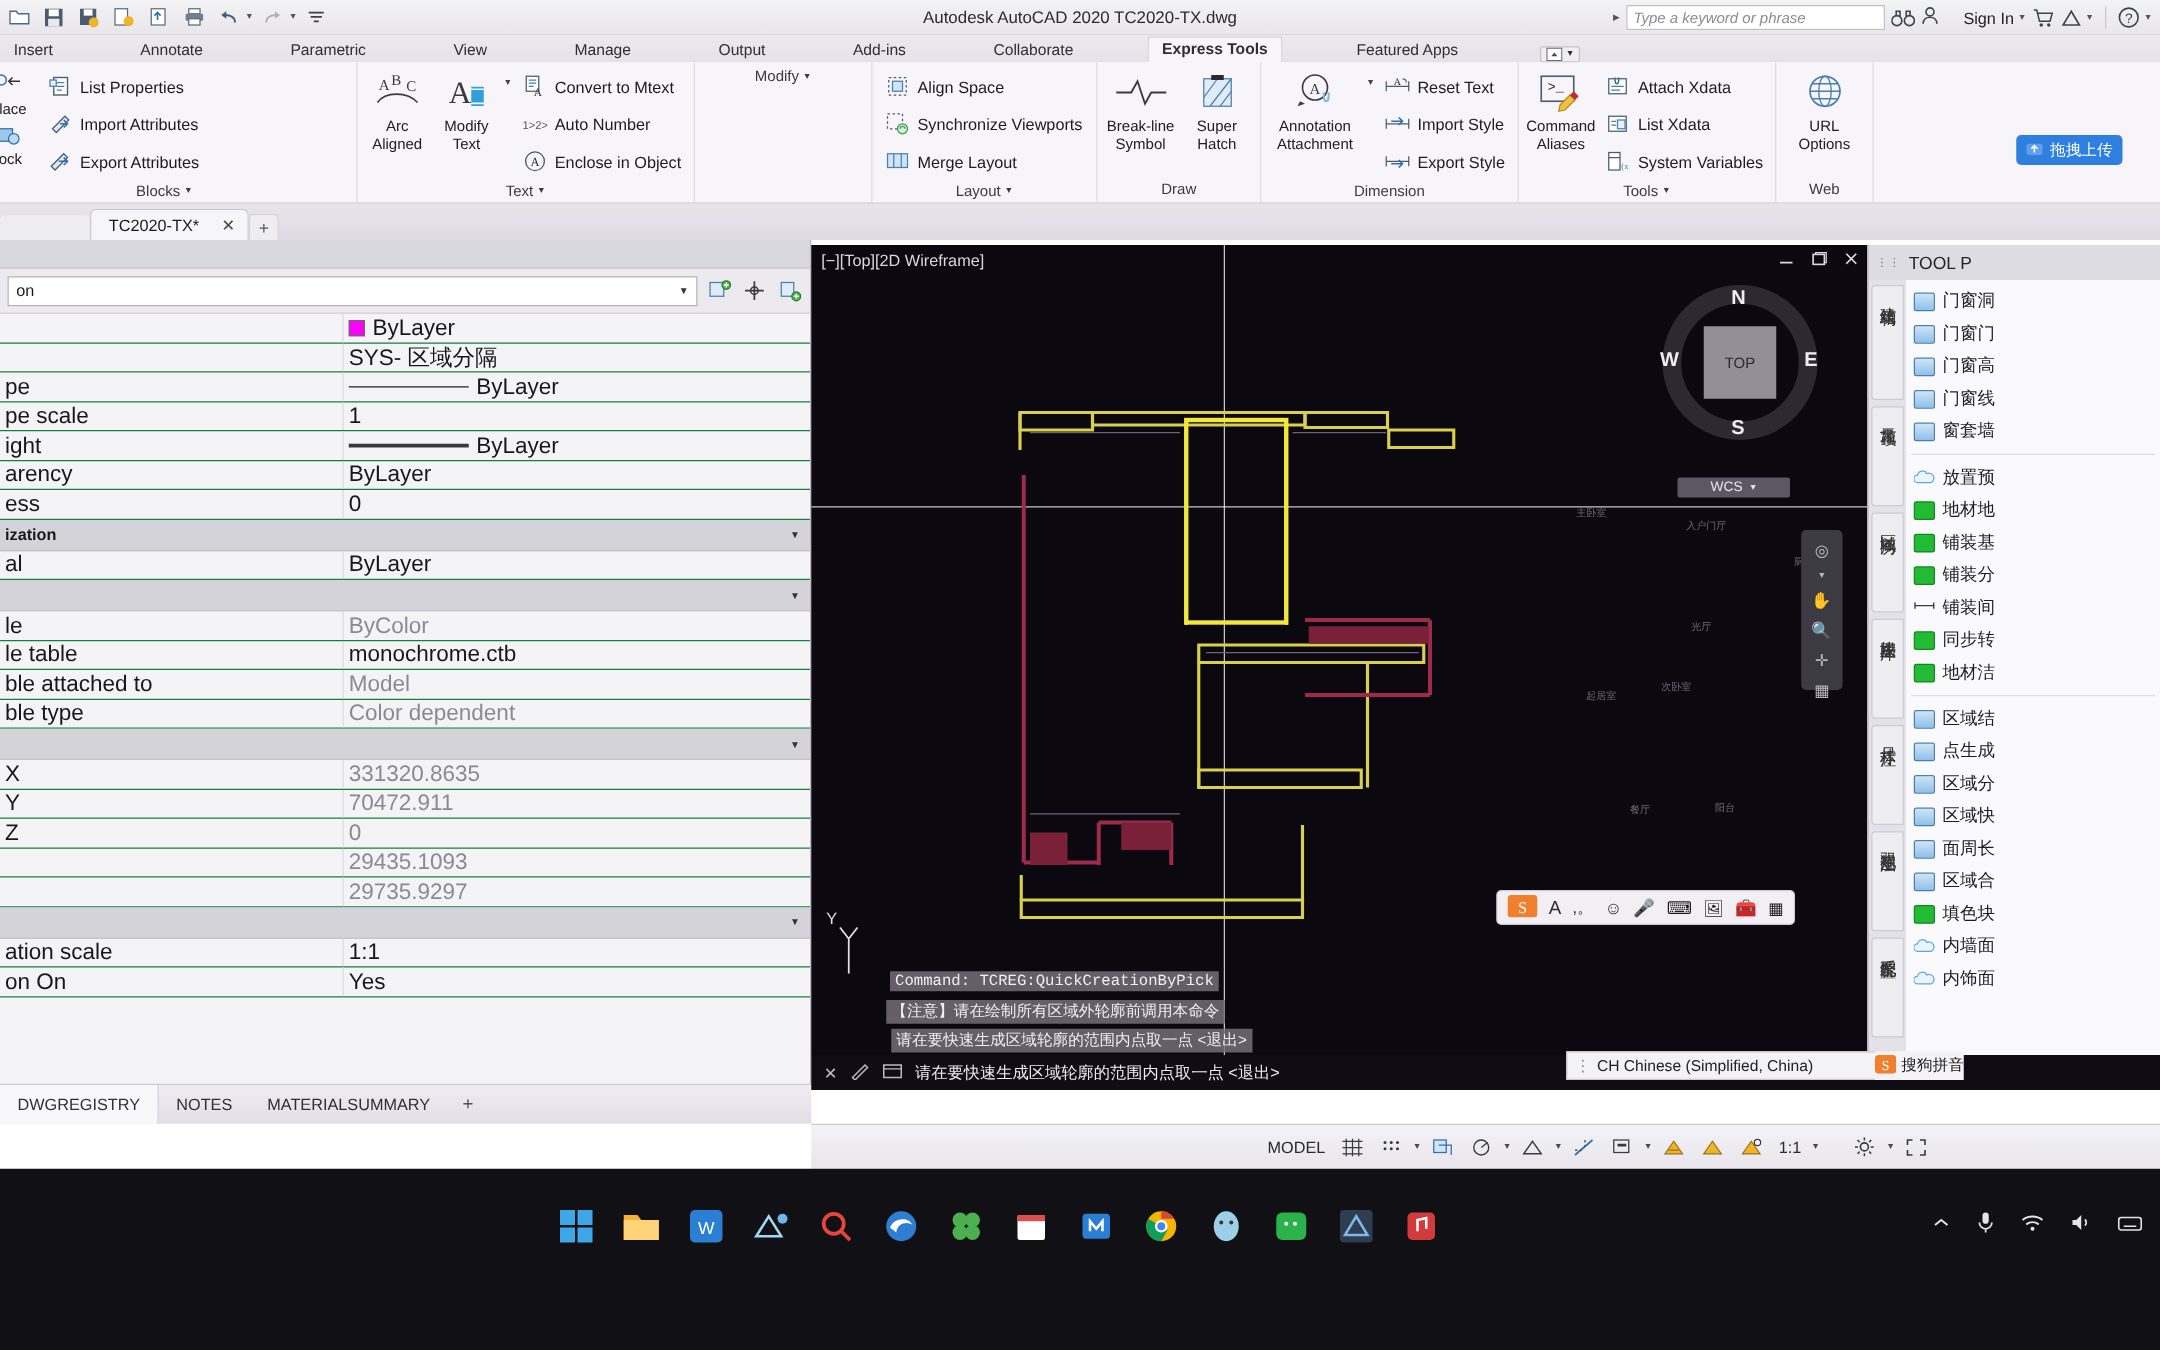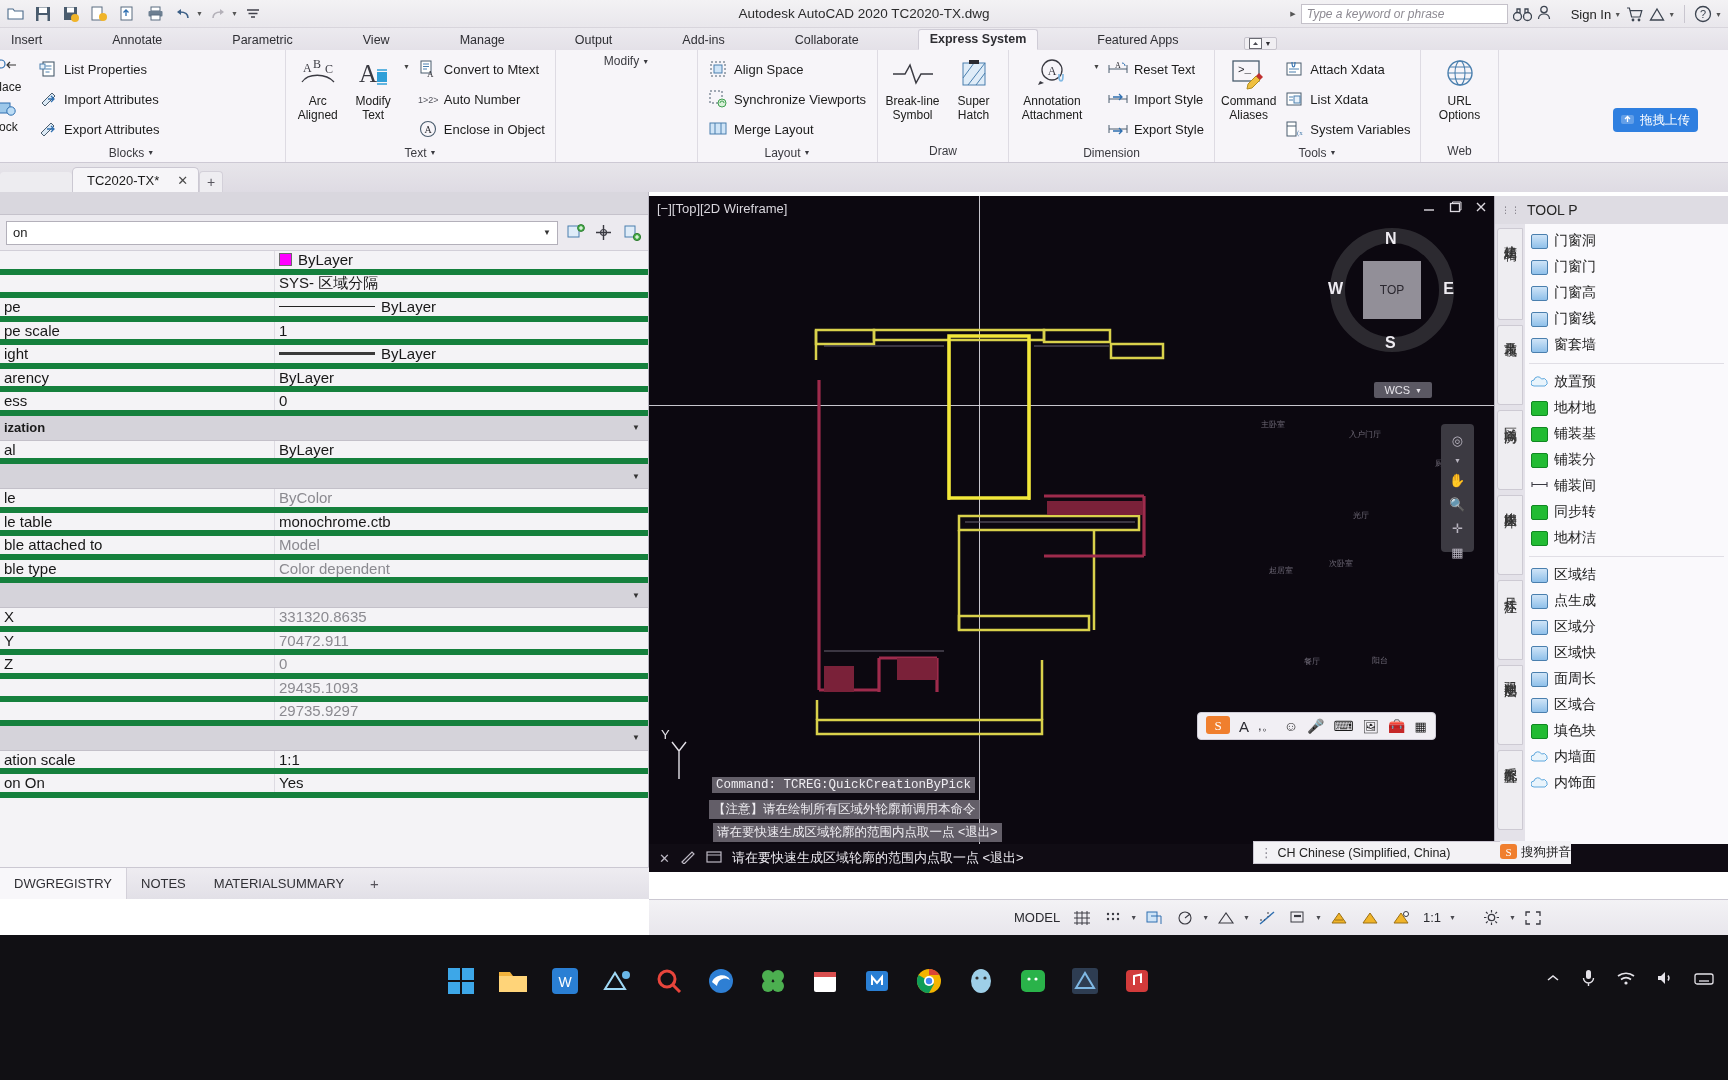--- a/index.html
+++ b/index.html
@@ -94,22 +94,22 @@
     background:#eceaef; border-bottom:1px solid #d2cfd8;justify-content:flex-end;
   }
   #propCombo{
     flex:1; height:24px; background:#fff; border:1px solid #b3b0ba; display:flex;
     align-items:center; justify-content:space-between; padding:0 6px; font-size:13px;
   }
   #propCombo .car{ font-size:8px; color:#333; }
   .pico{ width:22px;height:22px;display:flex;align-items:center;justify-content:center;}
 
   .pgrid{ }
-  .prow{ display:flex; height:23.5px; align-items:flex-start; border-bottom:6px solid #15803d;
-         font-size:15px; }
+  .prow{ display:flex; height:23.5px; align-items:center; border-bottom:1px solid #15803d;
+         font-size:18px; }
   .prow .lbl{ width:274px; padding-left:4px; color:#181818; white-space:nowrap; overflow:hidden;}
   .prow .val{ flex:1; padding-left:4px; color:#181818; border-left:1px solid #dddbe2;
               height:100%; display:flex; align-items:center; gap:6px; white-space:nowrap;}
   .prow.grey .val{ color:#8b8a90; }
   .phdr{ height:25px; background:#d5d3da; display:flex; align-items:center;
          justify-content:space-between; padding:0 8px 0 4px; font-weight:bold; font-size:13px;
          border-bottom:1px solid #c3c0c9;}
   .phdr .car{ font-size:8px; font-weight:normal; color:#333;}
   .swatch{ width:13px;height:13px;background:#ff00ff;border:1px solid #6a6a6a;display:inline-block;}
   .lt-line{ width:96px;height:1px;background:#232323;display:inline-block;}
@@ -137,21 +137,21 @@
   #crossV{ position:absolute; left:330px; top:0; width:1px; height:648px; background:#e9e6ee; opacity:.85;}
   #crossH{ position:absolute; left:0; top:209px; width:845px; height:1px; background:#e9e6ee; opacity:.85;}
 
   
   #viewcube{ position:absolute; right:40px; top:32px; width:124px; height:124px; }
   #vcRing{ position:absolute; inset:0; border-radius:50%; border:15px solid #2c2a30; }
   #vcTop{ position:absolute; left:33px; top:33px; width:58px; height:58px; background:#928f98;
           display:flex;align-items:center;justify-content:center;color:#2b2830;font-size:12px;}
   .vcL{ position:absolute; color:#efecf2; font-weight:bold; font-size:16px;}
   #wcs{ position:absolute; right:62px; top:186px; background:#5b5863; color:#e7e4ea;
-        font-size:11px; padding:2px 10px; border-radius:2px; display:flex; gap:5px; align-items:center;}
+        font-size:11px; padding:2px 26px; border-radius:2px; display:flex; gap:5px; align-items:center;}
 
   
   #navbar{ position:absolute; right:20px; top:228px; width:33px; height:128px;
            background:#3c3a42; border-radius:4px; display:flex; flex-direction:column;
            align-items:center; gap:9px; padding-top:9px; color:#b9b5c0; font-size:13px;}
 
   
   #ucs{ position:absolute; left:16px; bottom:62px; color:#e3e0e7; font-size:13px;}
 
   
@@ -220,21 +220,21 @@
   .tbApp{ width:42px;height:42px;display:flex;align-items:center;justify-content:center;}
   #trayArea{ position:absolute; right:14px; top:34px; display:flex; gap:20px; align-items:center;
              color:#e5e3e9; font-size:15px;}
 
   
   #uploadBtn{
     position:absolute; right:30px; top:108px; height:24px; background:#2f7fe0;
     border-radius:4px; display:flex; align-items:center; gap:5px; padding:11px 8px;
     color:#fff; font-size:12.5px;
   }
-  .wm{ position:absolute; color:#6f6a77; font-size:8px;margin-top:14px; }
+  .wm{ position:absolute; color:#6f6a77; font-size:8px; }
 </style>
 </head>
 <body>
 
 <div id="titlebar">
   <div class="qat">
     <span class="qicon">
       <svg width="17" height="15" viewBox="0 0 17 15">
           <path d="M1 3h5l1.5 2H16v8H1z" fill="#fff" stroke="#4b6b8a" stroke-width="1.1"></path>
         </svg>
@@ -341,21 +341,21 @@
 
 <div id="ribbontabs">
   <div class="tab">Insert</div>
   <div class="tab">Annotate</div>
   <div class="tab">Parametric</div>
   <div class="tab">View</div>
   <div class="tab">Manage</div>
   <div class="tab">Output</div>
   <div class="tab">Add-ins</div>
   <div class="tab">Collaborate</div>
-  <div class="tab active">Express System</div>
+  <div class="tab active">Express Tools</div>
   <div class="tab">Featured Apps</div>
   <div class="minbtn">
     <svg width="13" height="11" viewBox="0 0 13 11">
         <rect x="0.5" y="0.5" width="12" height="10" fill="#fdfdfe" stroke="#6b6b73"></rect>
         <path d="M4 7l2.5-3L9 7z" fill="#4a4a52"></path>
       </svg>
     <span style="font-size:7px;">▼</span>
   </div>
 </div>
 

